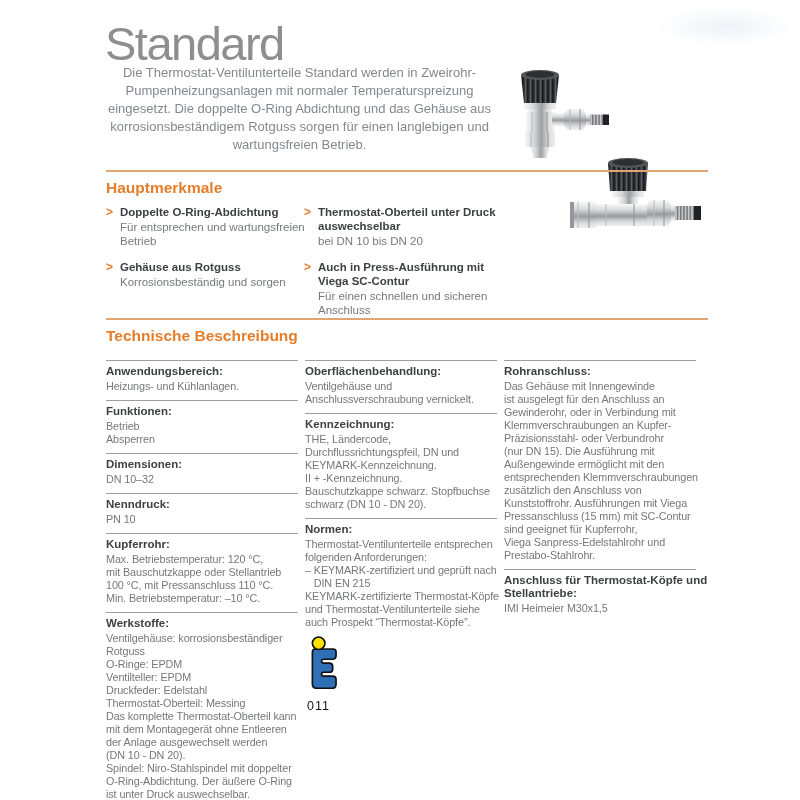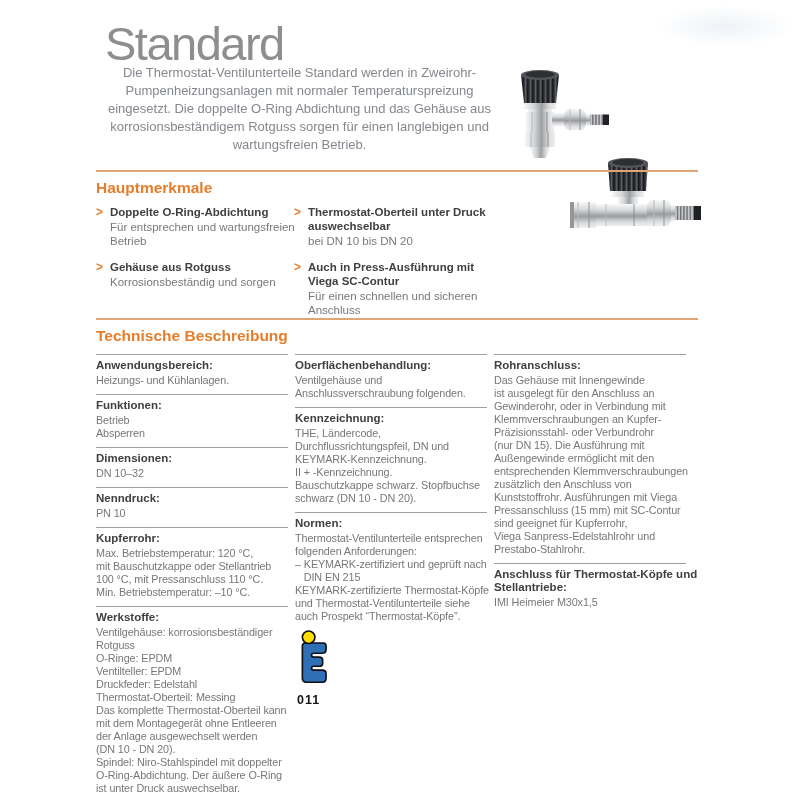--- a/index.html
+++ b/index.html
@@ -16,42 +16,42 @@
     position:absolute;left:105px;top:0px;
     font-size:47px;font-weight:300;letter-spacing:-1.5px;color:#8e8e90;line-height:1;margin-top:20px;
   }
   .intro{
     position:absolute;left:108px;top:64px;
     font-size:13px;line-height:18px;color:#84878d;white-space:pre;text-align:center;
   }
   .photo{position:absolute;}
   .photo-angle{left:512px;top:66px;}
   .photo-straight{left:568px;top:154px;}
-  .section{position:absolute;left:96px;width:602px;}
+  .section{position:absolute;left:106px;width:602px;}
   .section-features{top:170px;}
   .section-tech{top:318px;}
   .rule-orange{border-top:2px solid #dfa673;height:0;}
   .sec-heading{
     margin:6px 0 0 0;font-size:15.5px;font-weight:bold;color:#e57d2a;line-height:19px;
   }
   
   .feat-grid{display:grid;grid-template-columns:198px auto;margin-top:8px;}
   .feat-item{display:flex;margin-bottom:12px;}
   .feat-bullet{
     width:14px;flex:0 0 14px;color:#e57d2a;font-weight:bold;font-size:12px;line-height:14px;
   }
   .feat-title{font-size:11.5px;font-weight:bold;color:#3e4042;line-height:14px;white-space:pre;}
   .feat-desc{font-size:11.5px;color:#77797c;line-height:14px;white-space:pre;margin-top:1px;}
   
   .tech-grid{display:grid;grid-template-columns:repeat(3,192px);column-gap:7px;margin-top:9px;}
-  .tech-block{border-top:1px solid #9d9ea0;padding-top:4px;margin-bottom:7px;}
+  .tech-block{border-top:1px solid #9d9ea0;padding-top:4px;margin-bottom:7px;margin-top:6px;}
   .tech-label{font-size:11.5px;font-weight:bold;color:#3e4042;line-height:13px;margin:0 0 2px 0;white-space:pre;}
   .tech-text{font-size:10.8px;color:#76777a;line-height:13px;letter-spacing:-0.1px;white-space:pre;}
   .keymark{margin-top:4px;}
-  .keymark-num{font-size:12.5px;font-weight:bold;color:#151515;letter-spacing:1px;margin-top:1px;margin-left:2px;}
+  .keymark-num{font-size:12.5px;font-weight:normal;color:#151515;letter-spacing:1px;margin-top:1px;margin-left:2px;}
 </style>
 </head>
 <body>
 
 <div class="sheen"></div>
 
 <h1 class="page-title">Standard</h1>
 
 <div class="intro">Die Thermostat-Ventilunterteile Standard werden in Zweirohr-
 Pumpenheizungsanlagen mit normaler Temperaturspreizung
@@ -230,21 +230,21 @@
 Spindel: Niro-Stahlspindel mit doppelter
 O-Ring-Abdichtung. Der äußere O-Ring
 ist unter Druck auswechselbar.</div>
       </div>
     </div>
 
     <div>
       <div class="tech-block">
         <div class="tech-label">Oberflächenbehandlung:</div>
         <div class="tech-text">Ventilgehäuse und
-Anschlussverschraubung folgenden.</div>
+Anschlussverschraubung vernickelt.</div>
       </div>
       <div class="tech-block">
         <div class="tech-label">Kennzeichnung:</div>
         <div class="tech-text">THE, Ländercode,
 Durchflussrichtungspfeil, DN und
 KEYMARK-Kennzeichnung.
 II + -Kennzeichnung.
 Bauschutzkappe schwarz. Stopfbuchse
 schwarz (DN 10 - DN 20).</div>
       </div>

